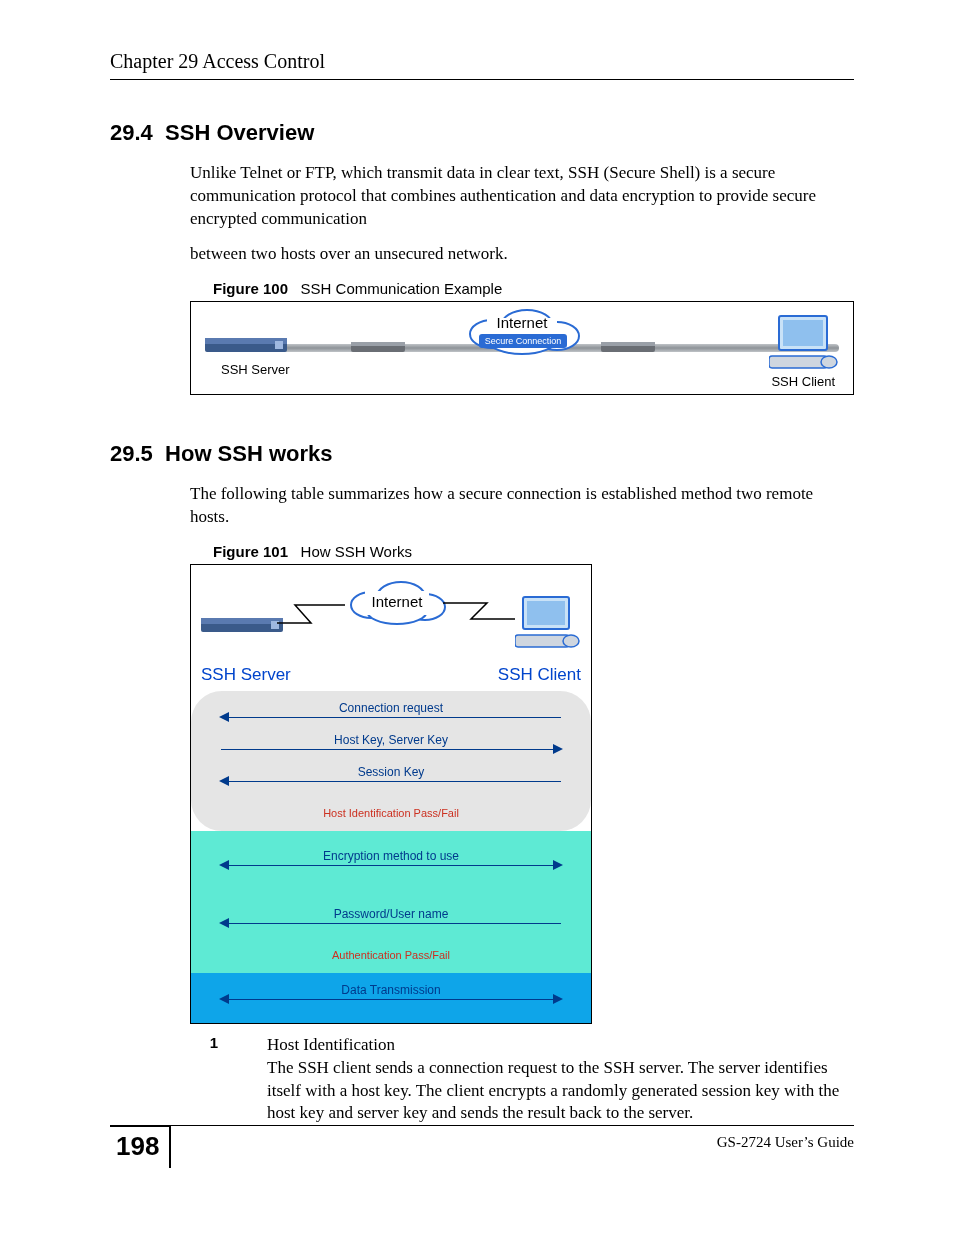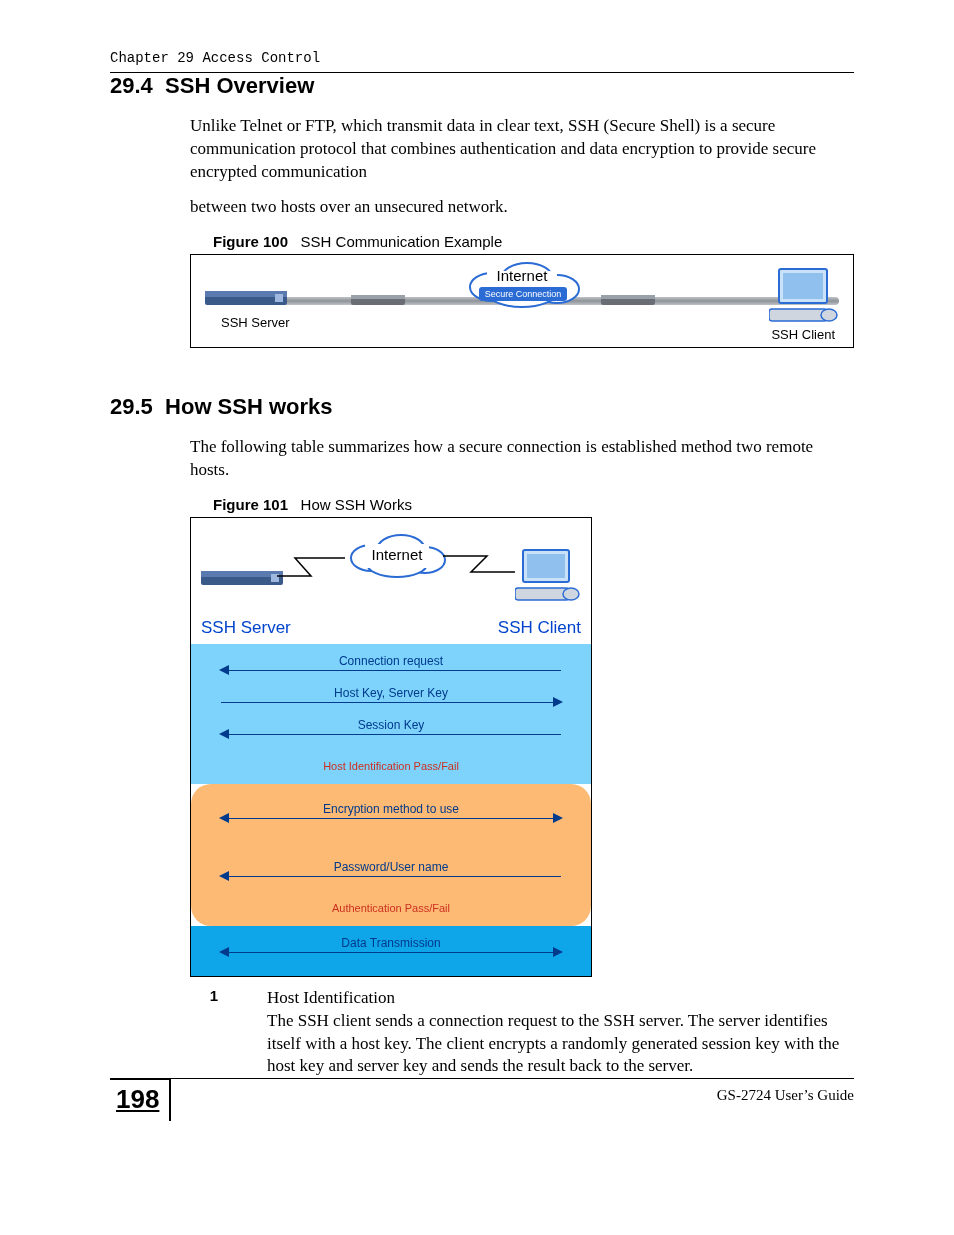--- a/index.html
+++ b/index.html
@@ -9,25 +9,26 @@
     font-family: "Times New Roman", Times, serif;
     color: #000;
     width: 954px;
   }
   .page {
     padding: 50px 100px 40px 110px;
     box-sizing: border-box;
     width: 954px;
   }
   .running-head {
-    font-family: Liberation Mono, monospace;
-    font-size: 14px;
+    font-family: Liberation Serif, serif;
+    font-size: 20px;
     color: #000;
     border-bottom: 1.5px solid #000;
     padding-bottom: 6px;
+    margin-bottom: 40px;
   }
   h2.section {
     font-family: Arial, Helvetica, sans-serif;
     font-weight: 700;
     font-size: 22px;
     margin: 0 0 16px 0;
   }
   .body-indent {
     margin-left: 80px;
   }
@@ -105,22 +106,22 @@
     display: flex; justify-content: space-between;
     padding: 4px 10px 6px 10px;
     font-family: Arial, Helvetica, sans-serif;
     font-size: 17px;
     color: #0044cc;
   }
   .fig101 .band {
     padding: 6px 30px 6px 30px;
     position: relative;
   }
-  .fig101 .band.orange { background: #7dd3fc; }
-  .fig101 .band.yellow { background: #fdba74; border-radius: 20px; }
+  .fig101 .band.orange { background: #e5e5e5; border-radius: 31px; }
+  .fig101 .band.yellow { background: #5eead4; }
   .fig101 .band.green  { background: #0ea5e9; }
   .fig101 .arrow-row {
     position: relative;
     height: 26px;
     margin: 6px 0 6px 0;
   }
   .fig101 .arrow-row .txt {
     position: absolute;
     left: 0; right: 0;
     top: -2px;
@@ -173,21 +174,20 @@
   }
   .footer-wrap .pnum-box {
     position: absolute;
     left: 0; top: -1px;
     border-top: 2px solid #000;
     border-right: 2px solid #000;
     padding: 4px 10px 6px 6px;
     font-family: Arial, Helvetica, sans-serif;
     font-weight: 700;
     font-size: 26px;
-    text-decoration: underline;
   }
   .footer-wrap .guide {
     position: absolute;
     right: 0;
     top: 8px;
     font-size: 15px;
   }
   
   svg { display: block; }
 </style>

